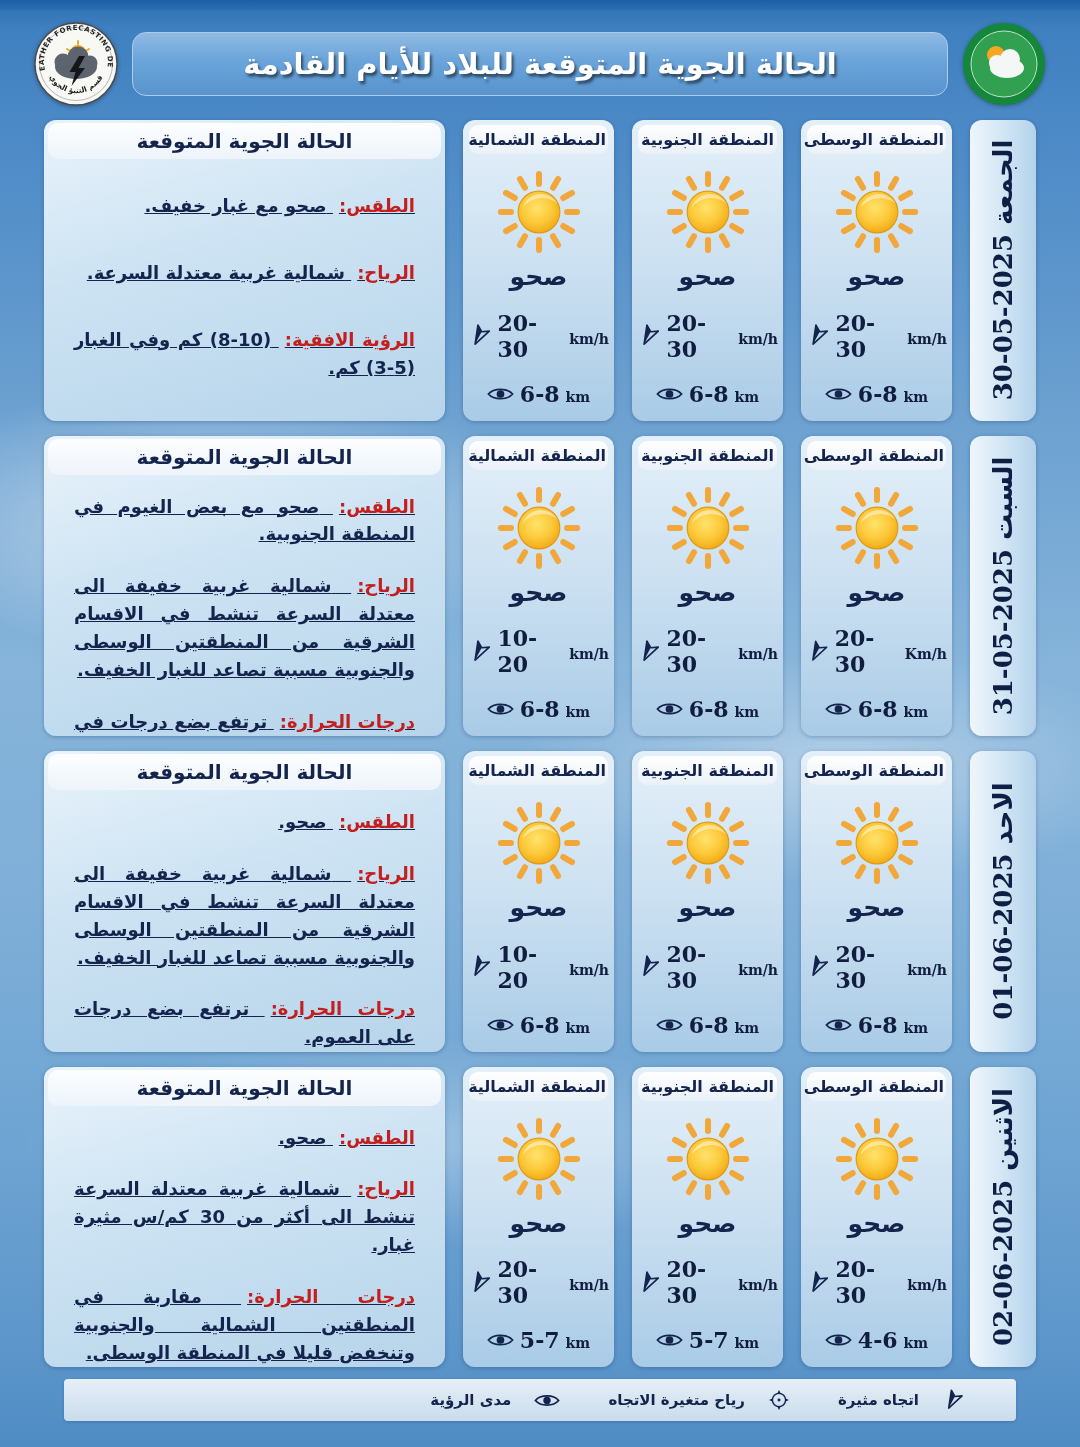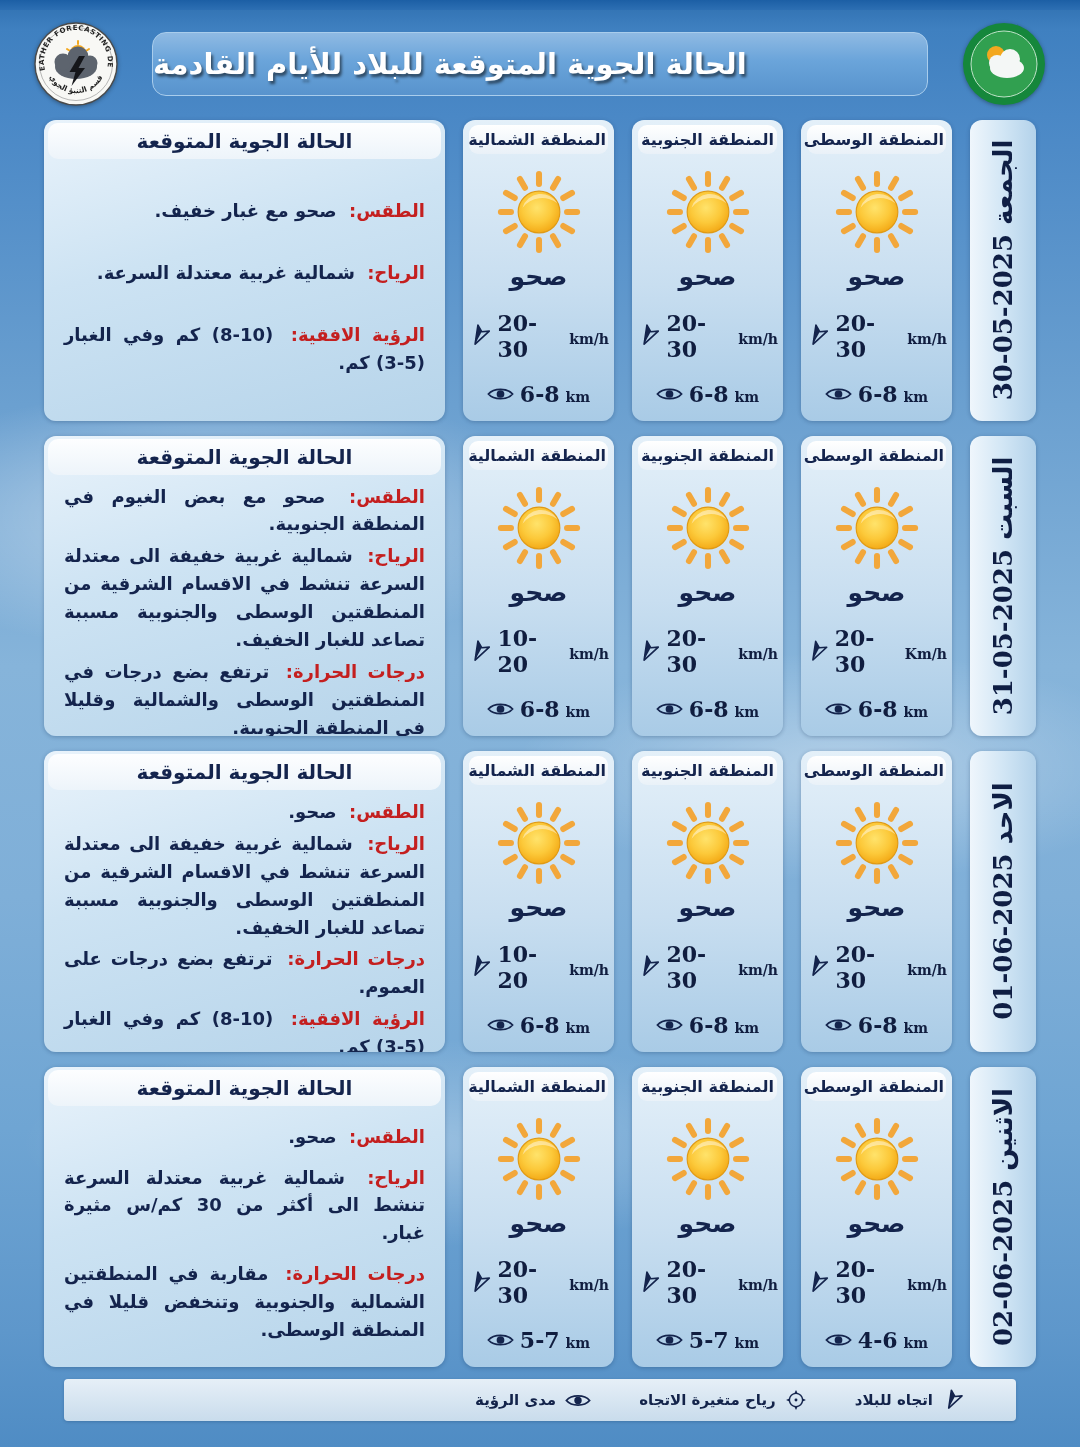--- a/index.html
+++ b/index.html
@@ -9,43 +9,43 @@
     background:
       radial-gradient(46% 13% at 20% 36%, rgba(255,255,255,.50), rgba(255,255,255,0) 72%),
       radial-gradient(42% 11% at 78% 53%, rgba(255,255,255,.38), rgba(255,255,255,0) 72%),
       radial-gradient(50% 10% at 38% 79%, rgba(255,255,255,.30), rgba(255,255,255,0) 72%),
       linear-gradient(180deg,#2e6fb0 0%,#3f80c0 2%,#4a88c6 8%,#6ba0d0 28%,#86b4da 46%,#7fafd8 62%,#6fa5d3 78%,#5e97cb 92%,#4f8cc4 100%);
   }
   .top-strip{height:10px;background:linear-gradient(#1c5fa5,#2d6fb3);}
   header{height:100px;display:flex;align-items:center;padding:4px 34px 0;gap:14px;}
   .badge{width:84px;height:84px;flex:0 0 auto;filter:drop-shadow(0 1px 2px rgba(0,0,0,.35));}
   .title-box{
-    flex:1;height:62px;margin:0 20px;border-radius:14px;
+    flex:1;height:62px;margin:0 0;border-radius:14px;
     background:linear-gradient(180deg,#8fbae3 0%,#6aa4da 45%,#5893cd 100%);
-    border:1px solid #a9cdec;display:flex;align-items:center;justify-content:flex-end;
+    border:1px solid #a9cdec;display:flex;align-items:center;justify-content:center;
     color:#ffffff;font-weight:bold;font-size:29px;direction:rtl;
     text-shadow:2px 3px 3px rgba(0,0,0,.55);
   }
   main{flex:1;display:flex;flex-direction:column;gap:15px;padding:6px 44px 10px;min-height:0;}
   .day-row{flex:1;display:flex;gap:18px;min-height:0;}
   .panel{
     flex:1;border-radius:12px;overflow:hidden;display:flex;flex-direction:column;
     background:linear-gradient(165deg,#e9f3fb 0%,#cde3f3 42%,#b6d4ea 100%);
     box-shadow:0 1px 4px rgba(15,45,85,.3);
   }
   .panel-head{
     margin:3px 4px 0;padding:6px 0;border-radius:10px;
     background:linear-gradient(#fdfeff,#edf4fa);
     color:#14244d;font-weight:bold;font-size:20px;text-align:center;direction:rtl;
   }
   .panel-body{
     flex:1;direction:rtl;padding:6px 18px 12px;display:flex;flex-direction:column;
     justify-content:space-evenly;color:#14244d;font-weight:bold;font-size:18px;line-height:1.55;
   }
-  .panel-body p{margin:2px;text-align:justify;}
+  .panel-body p{margin:12px;text-align:justify;text-decoration:underline;}
   .lbl{color:#c41f1f;margin-left:6px;}
   .region-card{
     width:141px;flex:0 0 auto;border-radius:12px;
     background:linear-gradient(180deg,#e4f0f9 0%,#c8def0 55%,#a9cbe6 100%);
     box-shadow:0 1px 4px rgba(15,45,85,.3);
     display:flex;flex-direction:column;align-items:center;padding:3px 5px 14px;
   }
   .region-head{
     align-self:stretch;margin:2px 1px;padding:5px 2px;border-radius:9px;
     background:linear-gradient(#ffffff,#e9f1f8);
@@ -72,21 +72,21 @@
     color:#0f1e44;font-weight:bold;font-size:26px;letter-spacing:.5px;
     font-family:"DejaVu Serif","DejaVu Sans",serif;
   }
   footer{height:56px;padding:2px 64px 12px;}
   .legend-bar{
     height:42px;border-radius:4px;
     background:linear-gradient(#e6eff7,#c9dcec);
     box-shadow:0 1px 3px rgba(15,45,85,.25);
     display:flex;direction:rtl;align-items:center;gap:48px;padding:0 52px 0 0;
   }
-  .legend-item{display:flex;align-items:center;gap:9px;color:#13234a;font-weight:bold;font-size:15px;direction:rtl;}
+  .legend-item{display:flex;align-items:center;gap:23px;color:#13234a;font-weight:bold;font-size:15px;direction:rtl;}
   .legend-item svg{width:22px;height:22px;}
   .legend-item .ic-eye-f{width:26px;height:15px;}
 </style>
 </head>
 <body>
 
 <svg width="0" height="0" style="position:absolute" aria-hidden="true">
   <defs>
     <radialGradient id="sunGrad" cx="45%" cy="40%" r="65%">
       <stop offset="0%" stop-color="#ffe36b"></stop>
@@ -506,21 +506,21 @@
     </section>
 
   </main>
 
   <footer>
     <div class="legend-bar">
       <div class="legend-item">
         <svg>
             <use href="#sym-arrow"></use>
           </svg>
-        <span>اتجاه للبلاد</span>
+        <span>اتجاه مثيرة</span>
       </div>
       <div class="legend-item">
         <svg>
             <use href="#sym-compass"></use>
           </svg>
         <span>رياح متغيرة الاتجاه</span>
       </div>
       <div class="legend-item">
         <svg class="ic-eye-f">
             <use href="#sym-eye"></use>

